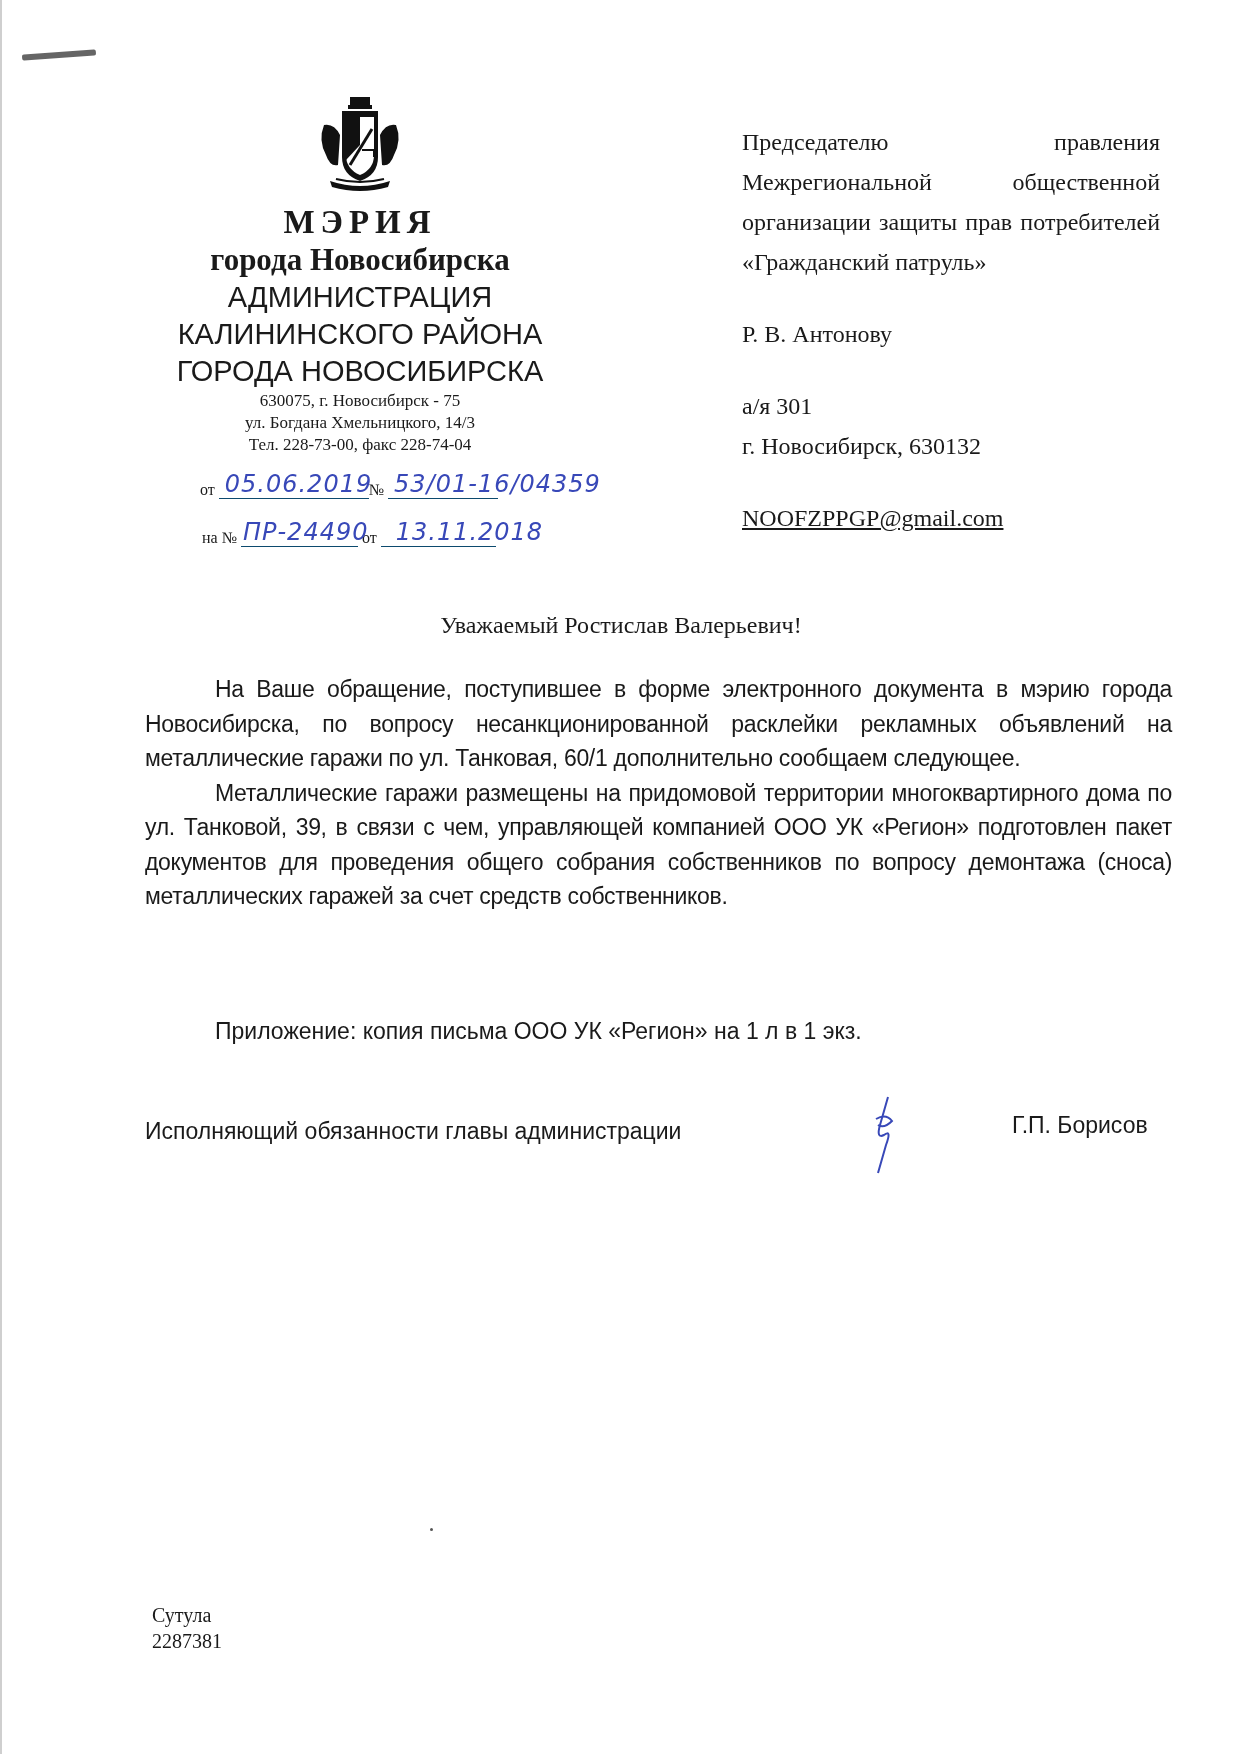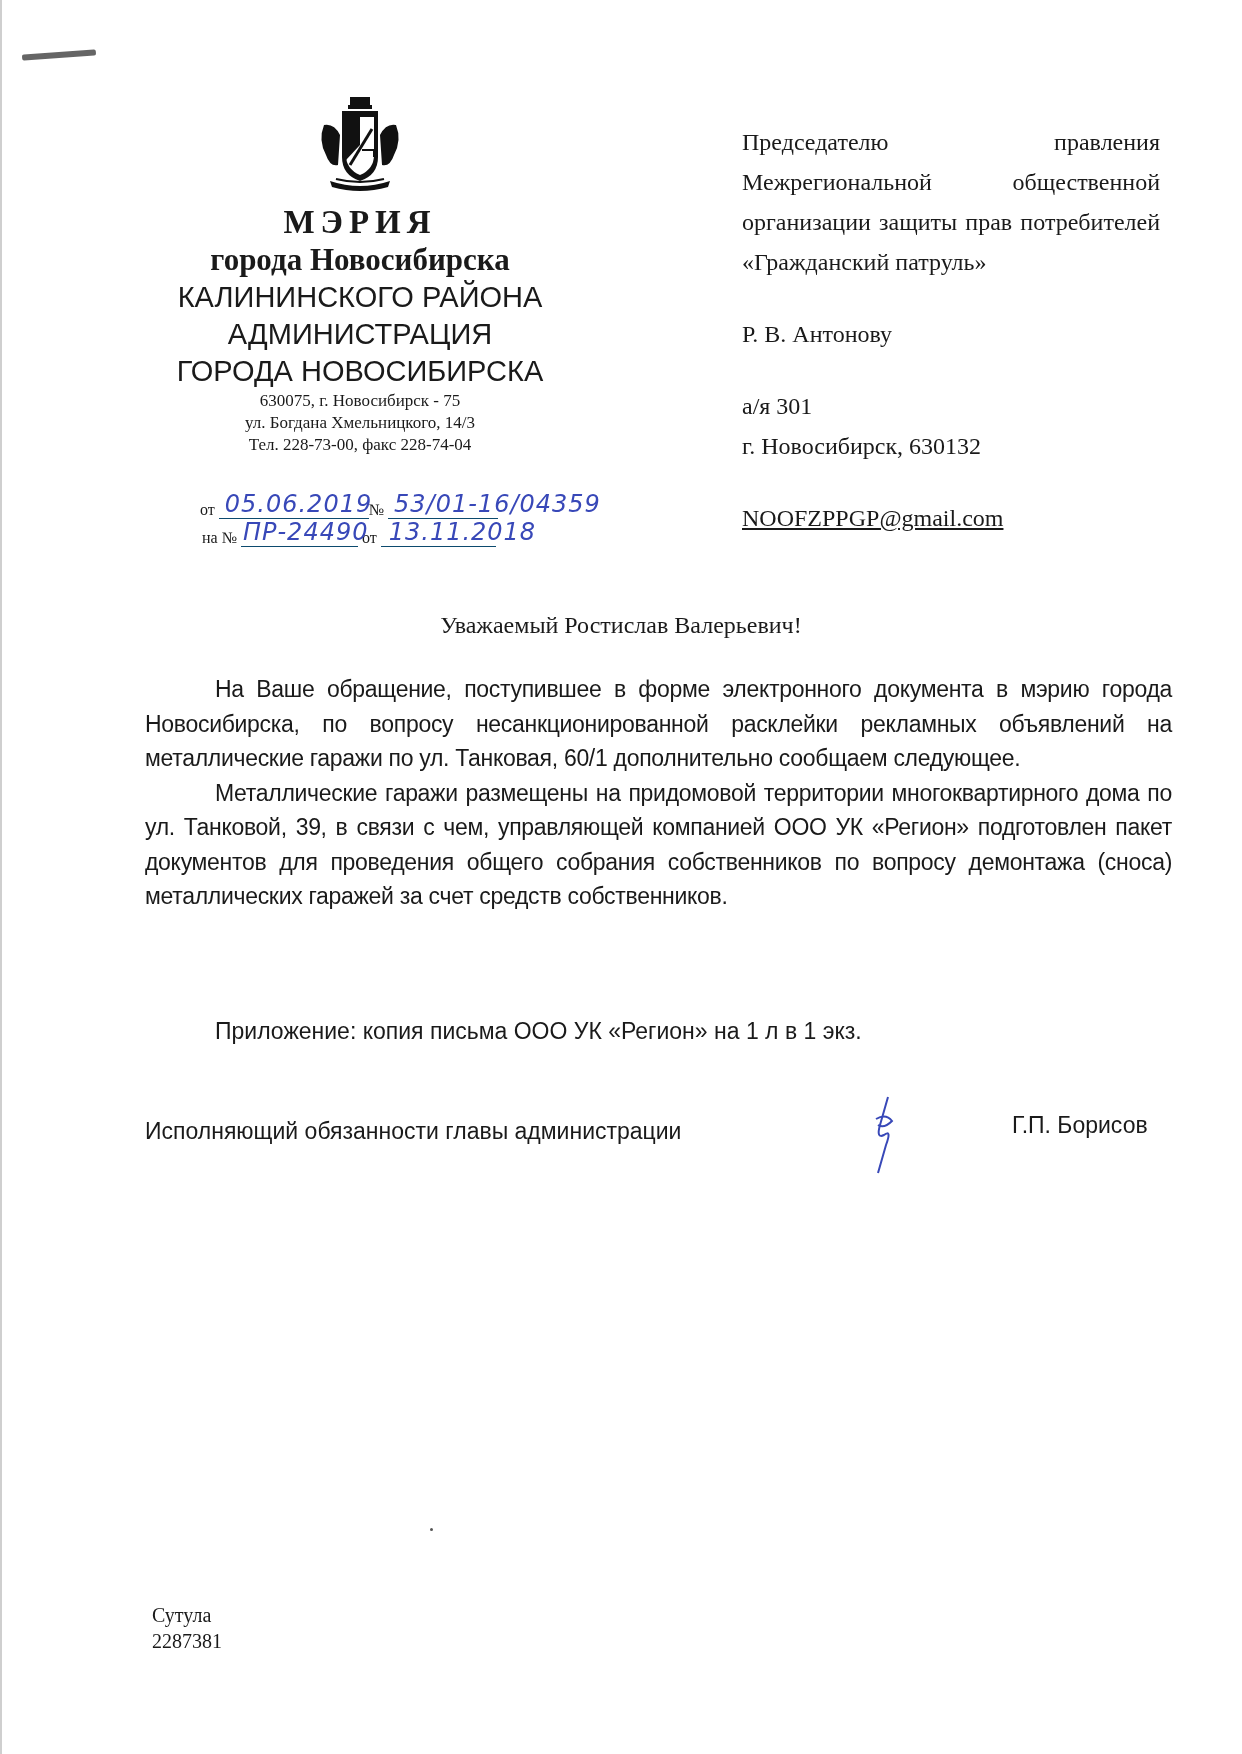--- a/index.html
+++ b/index.html
@@ -54,46 +54,46 @@
     <path d="M36 22 L50 22 L50 50 L36 65 Z" fill="#111"></path>
     <path d="M40 70 L62 34" stroke="#111" stroke-width="3"></path>
     <path d="M52 55 L64 55 L64 62" stroke="#111" stroke-width="2" fill="none"></path>
     <path d="M14 30 Q8 45 16 60 Q20 72 28 70 L30 40 Q24 28 14 30 Z" fill="#111"></path>
     <path d="M86 30 Q92 45 84 60 Q80 72 72 70 L70 40 Q76 28 86 30 Z" fill="#111"></path>
     <path d="M20 86 Q50 96 80 86 L78 92 Q50 100 22 92 Z" fill="#111"></path>
     <path d="M26 84 Q50 90 74 84" stroke="#111" stroke-width="2" fill="none"></path>
   </svg>
   <div class="h-mayor">МЭРИЯ</div>
   <div class="h-city">города Новосибирска</div>
+  <div class="h-admin">АДМИНИСТРАЦИЯ</div>
   <div class="h-admin">КАЛИНИНСКОГО РАЙОНА</div>
-  <div class="h-admin">АДМИНИСТРАЦИЯ</div>
   <div class="h-admin">ГОРОДА НОВОСИБИРСКА</div>
   <div class="h-addr">630075, г. Новосибирск - 75</div>
   <div class="h-addr">ул. Богдана Хмельницкого, 14/3</div>
   <div class="h-addr">Тел. 228-73-00, факс 228-74-04</div>
 </div>
 
 <div class="regline" style="left:200px; top:478px;">
   <span>от</span>
   <span class="fill" style="width:150px;">
     <span class="hand">05.06.2019</span>
   </span><span>№</span>
-  <span class="fill" style="width:110px;margin-top:20px;">
+  <span class="fill" style="width:110px;">
     <span class="hand">53/01-16/04359</span>
   </span>
 </div>
 
 <div class="regline" style="left:202px; top:526px;">
   <span>на №</span>
   <span class="fill" style="width:117px;">
     <span class="hand" style="left:2px;">ПР-24490</span>
   </span>
   <span>от</span>
   <span class="fill" style="width:115px;">
-    <span class="hand" style="left:8px;">13.11.2018</span>
+    <span class="hand" style="left:15px;">13.11.2018</span>
   </span>
 </div>
 
 <div class="recipient">
   <div class="org">Председателю правления Межрегиональной общественной организации защиты прав потребителей «Гражданский патруль»</div>
   <div class="gap"></div>
   <div>Р. В. Антонову</div>
   <div class="gap"></div>
   <div>а/я 301</div>
   <div>г. Новосибирск, 630132</div>

